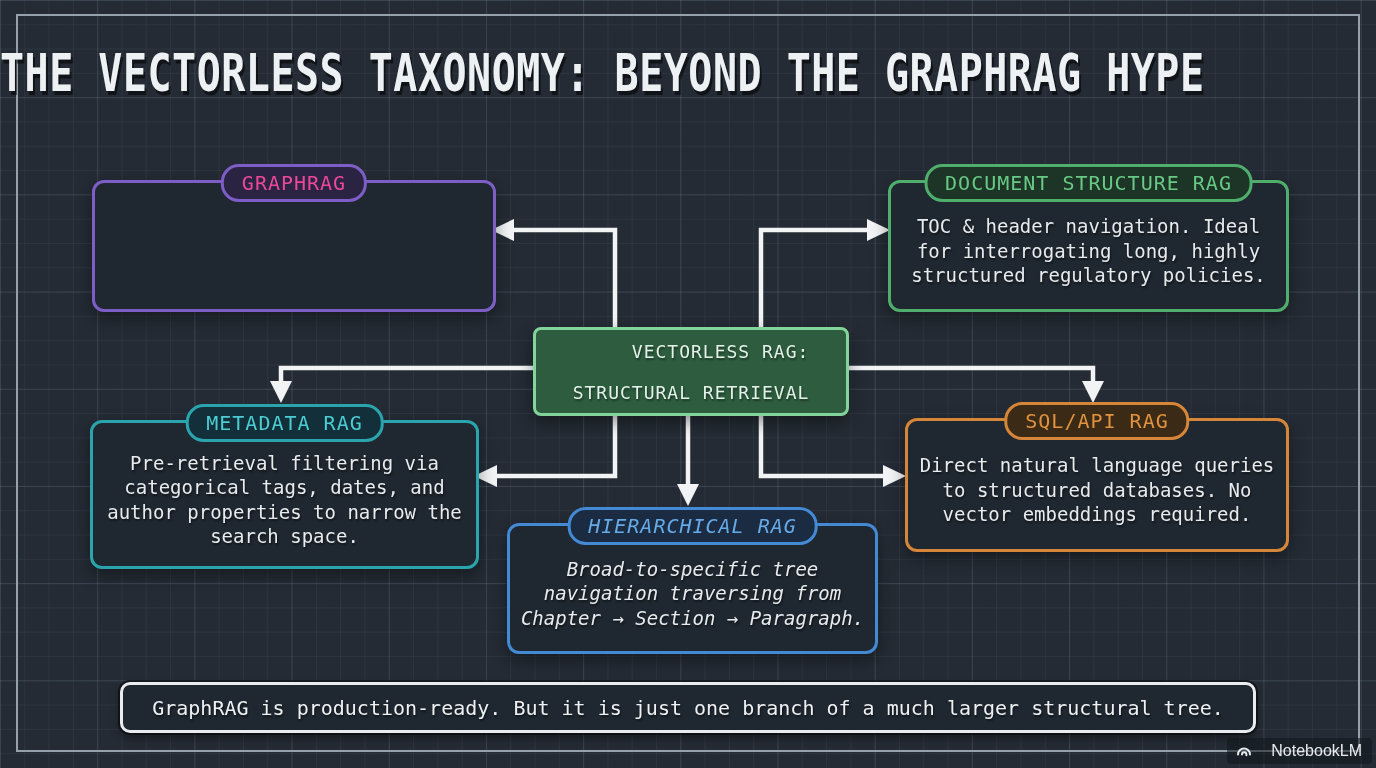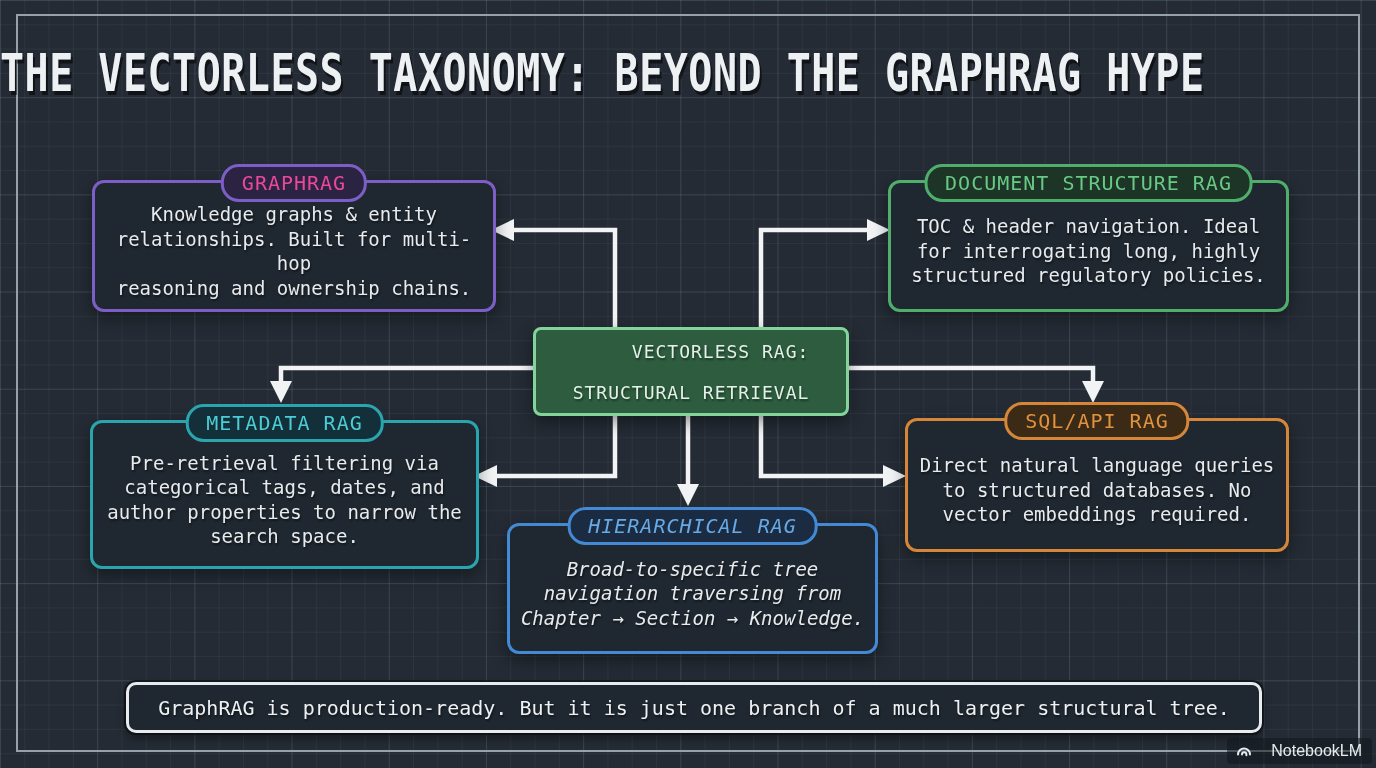--- a/index.html
+++ b/index.html
@@ -83,21 +83,21 @@
   }
   .center-node .label{
     white-space:pre-line;
     text-align:right;
     color:#e3f2e8;
     font-size:18px;line-height:41px;
     letter-spacing:1px;
     text-shadow:1px 2px 2px rgba(0,0,0,0.4);
   }
   .banner{
-    position:absolute;left:126px;top:682px;width:1136px;height:51px;
+    position:absolute;left:120px;top:682px;width:1136px;height:51px;
     z-index:2;
     background:#1f2730;
     border:3px solid #e9ecee;
     border-radius:10px;
     box-sizing:border-box;
     display:flex;align-items:center;justify-content:center;
     box-shadow:0 0 0 2px rgba(10,14,18,0.7), 0 5px 10px rgba(0,0,0,0.4);
   }
   .banner .text{
     color:#eef1f3;font-size:20px;white-space:nowrap;
@@ -141,23 +141,20 @@
       <polygon points="474,476 497,465 497,487"></polygon>
       <polygon points="688,506 677,484 699,484"></polygon>
       <polygon points="906,476 883,465 883,487"></polygon>
     </g>
   </svg>
 
   <div class="node purple" style="left:92px;top:180px;width:398px;height:126px">
     <div class="pill">
       <span>GRAPHRAG</span>
     </div>
-    <div class="body">Knowledge graphs &amp; entity
-relationships. Built for multi-hop
-reasoning and ownership chains.</div>
   </div>
 
   <div class="node green" style="left:888px;top:180px;width:395px;height:126px">
     <div class="pill">
       <span>DOCUMENT STRUCTURE RAG</span>
     </div>
     <div class="body">TOC &amp; header navigation. Ideal
 for interrogating long, highly
 structured regulatory policies.</div>
   </div>
@@ -185,21 +182,21 @@
 to structured databases. No
 vector embeddings required.</div>
   </div>
 
   <div class="node blue" style="left:507px;top:523px;width:365px;height:125px">
     <div class="pill">
       <span>HIERARCHICAL RAG</span>
     </div>
     <div class="body">Broad-to-specific tree
 navigation traversing from
-Chapter → Section → Knowledge.</div>
+Chapter → Section → Paragraph.</div>
   </div>
 
   <div class="banner">
     <span class="text">GraphRAG is production-ready. But it is just one branch of a much larger structural tree.</span>
   </div>
 
   <div class="watermark">
     <svg width="18" height="18" viewBox="0 0 18 18">
       <g fill="none" stroke="#e8ebed" stroke-width="2" stroke-linecap="round">
         <path d="M3,12.5 a6,6 0 0 1 12,0"></path>

